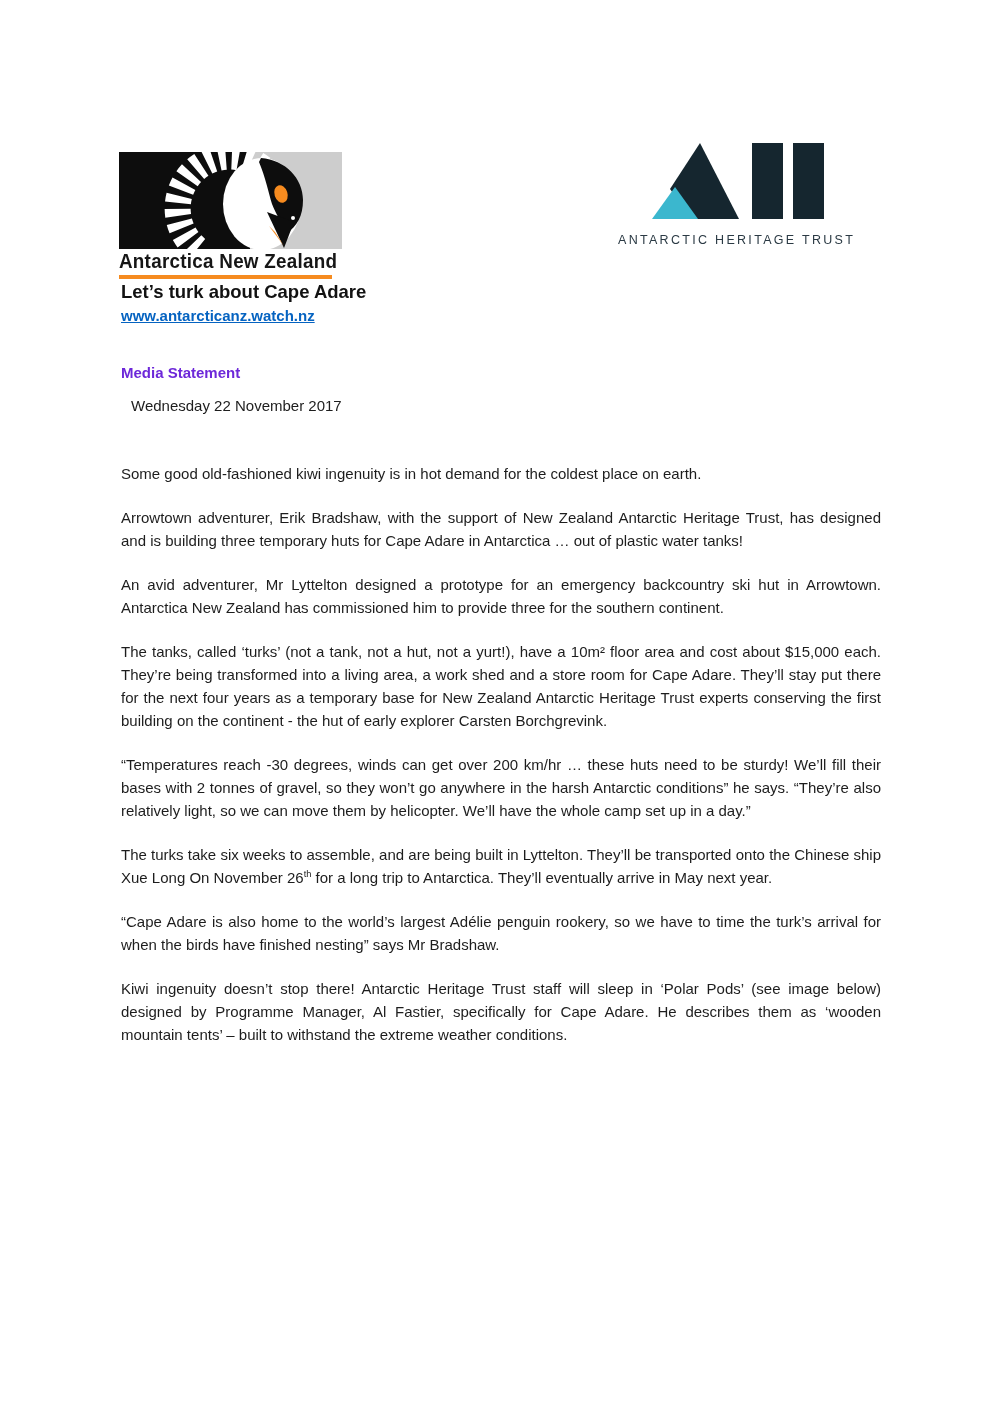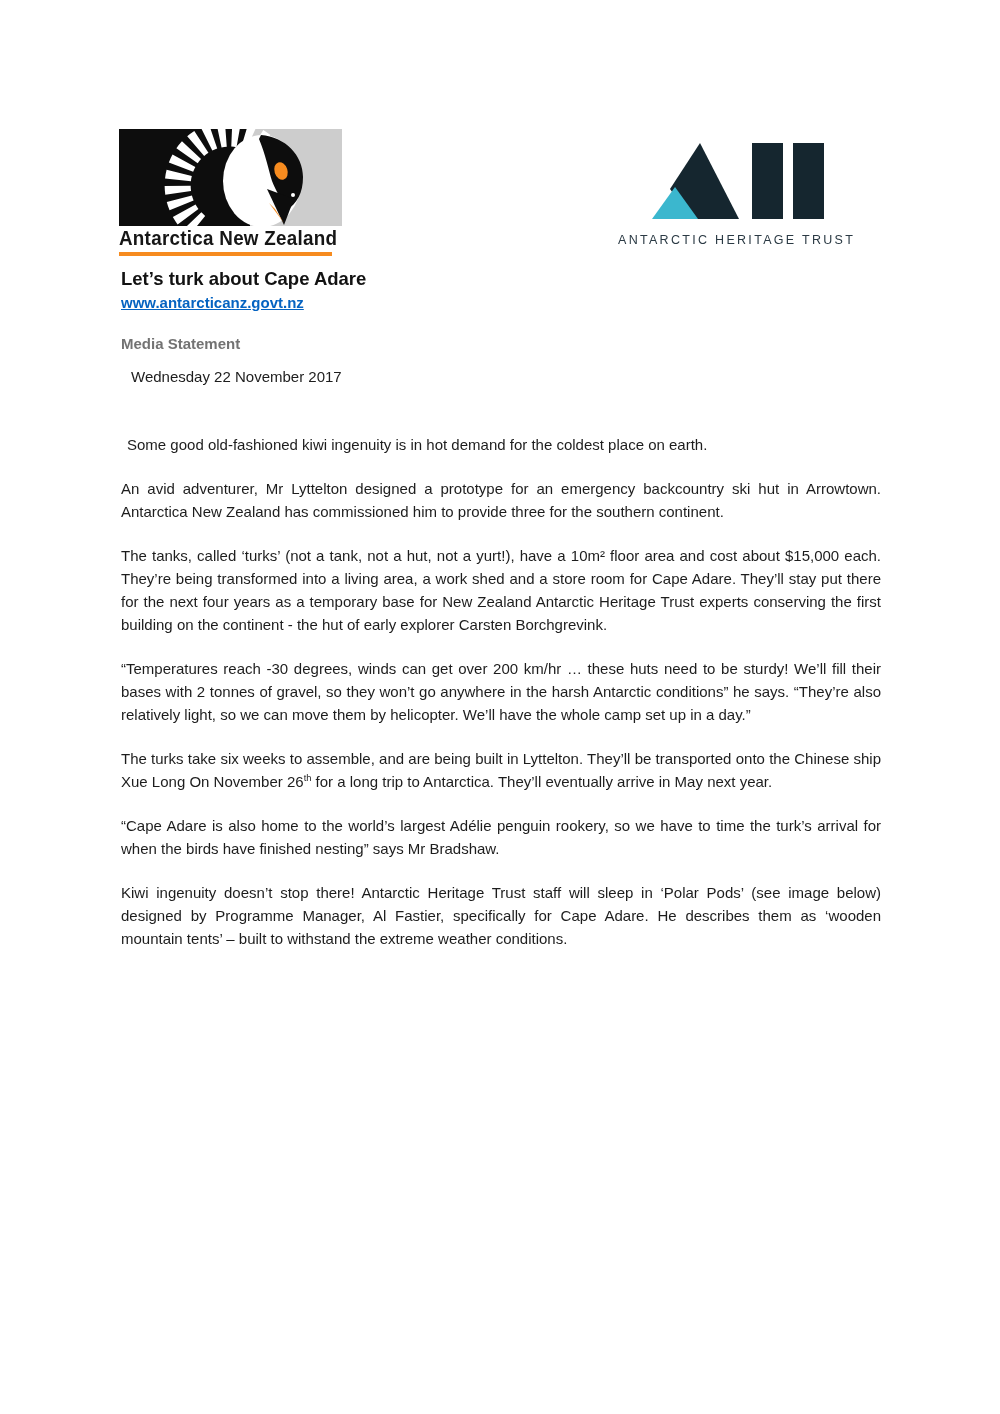--- a/index.html
+++ b/index.html
@@ -2,46 +2,46 @@
 <html><head>
 <meta charset="utf-8">
 <style>
   html,body { margin:0; padding:0; background:#ffffff; }
   .page {
     position:relative; width:1000px; height:1414px; background:#ffffff;
     font-family:"Liberation Sans", sans-serif; overflow:hidden;
   }
 
   
-  .logo-anz { position:absolute; left:119px; top:129px; width:213px; }
+  .logo-anz { position:absolute; left:119px; top:152px; width:213px; }
   .logo-anz svg.mark { display:block; width:223px; height:97px; }
   .anz-wordmark {
     margin-top:1px; font-weight:bold; font-size:20px; color:#161616;
     white-space:nowrap; transform:scaleX(.94); transform-origin:left center;
     letter-spacing:.3px;
   }
   .anz-rule { height:4px; background:#F68B1F; margin-top:2px; }
 
   
   .logo-aht { position:absolute; left:618px; top:143px; width:240px; text-align:left; }
   .logo-aht svg.mark { display:block; width:172px; height:77px; margin:0 auto; }
   .aht-wordmark {
     margin-top:13px; font-size:12.5px; letter-spacing:2.3px; color:#2b3a44;
     white-space:nowrap;
   }
 
   
-  .content { position:absolute; left:121px; top:268px; width:760px; color:#1d1d1d; }
+  .content { position:absolute; left:121px; top:281px; width:760px; color:#1d1d1d; }
   .doc-title { margin:0; font-size:18.5px; line-height:21px; font-weight:bold; color:#121212; }
   .doc-link { display:inline-block; margin-top:5px; font-size:15px; font-weight:bold;
               color:#0563C1; text-decoration:underline; cursor:pointer; }
-  .doc-type { margin:20px 0 0; font-size:15px; line-height:23px; font-weight:bold; color:#737373; }
+  .doc-type { margin:36px 0 0; font-size:15px; line-height:23px; font-weight:bold; color:#6d28d9; }
   .doc-date { margin:10px; font-size:15px; line-height:23px; }
   p.body { margin:21px 0 0; font-size:15px; line-height:23px; text-align:justify; }
-  p.body.first { margin-top:45px;margin-left:6px; }
+  p.body.first { margin-top:45px; }
   p.body sup { font-size:.62em; line-height:0; }
 </style>
 </head>
 <body>
 
 <div class="page">
 
   <div class="logo-anz">
     <svg class="mark" viewBox="0 0 223 97" aria-hidden="true">
       <rect x="0" y="0" width="131" height="97" fill="#0D0D0D"></rect>
@@ -65,26 +65,27 @@
       <polygon points="48,0 87,76 40,76 18,46" fill="#15262F"></polygon>
       <polygon points="23,44 0,76 46,76" fill="#3BB7CE"></polygon>
       <rect x="100" y="0" width="31" height="76" fill="#15262F"></rect>
       <rect x="141" y="0" width="31" height="76" fill="#15262F"></rect>
     </svg>
     <div class="aht-wordmark">ANTARCTIC HERITAGE TRUST</div>
   </div>
 
   <div class="content">
     <h1 class="doc-title">Let’s turk about Cape Adare</h1>
-    <a class="doc-link" href="#">www.antarcticanz.govt.nz</a>
+    <a class="doc-link" href="#">www.antarcticanz.watch.nz</a>
 
     <p class="doc-type">Media Statement</p>
     <p class="doc-date">Wednesday 22 November 2017</p>
 
     <p class="body first">Some good old-fashioned kiwi ingenuity is in hot demand for the coldest place on earth.</p>
+    <p class="body">Arrowtown adventurer, Erik Bradshaw, with the support of New Zealand Antarctic Heritage Trust, has designed and is building three temporary huts for Cape Adare in Antarctica … out of plastic water tanks!</p>
     <p class="body">An avid adventurer, Mr Lyttelton designed a prototype for an emergency backcountry ski hut in Arrowtown. Antarctica New Zealand has commissioned him to provide three for the southern continent.</p>
     <p class="body">The tanks, called ‘turks’ (not a tank, not a hut, not a yurt!), have a 10m² floor area and cost about $15,000 each. They’re being transformed into a living area, a work shed and a store room for Cape Adare. They’ll stay put there for the next four years as a temporary base for New Zealand Antarctic Heritage Trust experts conserving the first building on the continent - the hut of early explorer Carsten Borchgrevink.</p>
     <p class="body">“Temperatures reach -30 degrees, winds can get over 200 km/hr … these huts need to be sturdy! We’ll fill their bases with 2 tonnes of gravel, so they won’t go anywhere in the harsh Antarctic conditions” he says. “They’re also relatively light, so we can move them by helicopter. We’ll have the whole camp set up in a day.”</p>
     <p class="body"><span>The turks take six weeks to assemble, and are being built in Lyttelton. They’ll be transported onto the Chinese ship Xue Long On November 26</span><sup>th</sup><span> for a long trip to Antarctica. They’ll eventually arrive in May next year.</span></p>
     <p class="body">“Cape Adare is also home to the world’s largest Adélie penguin rookery, so we have to time the turk’s arrival for when the birds have finished nesting” says Mr Bradshaw.</p>
     <p class="body">Kiwi ingenuity doesn’t stop there! Antarctic Heritage Trust staff will sleep in ‘Polar Pods’ (see image below) designed by Programme Manager, Al Fastier, specifically for Cape Adare. He describes them as ‘wooden mountain tents’ – built to withstand the extreme weather conditions.</p>
   </div>
 
 </div>
 

